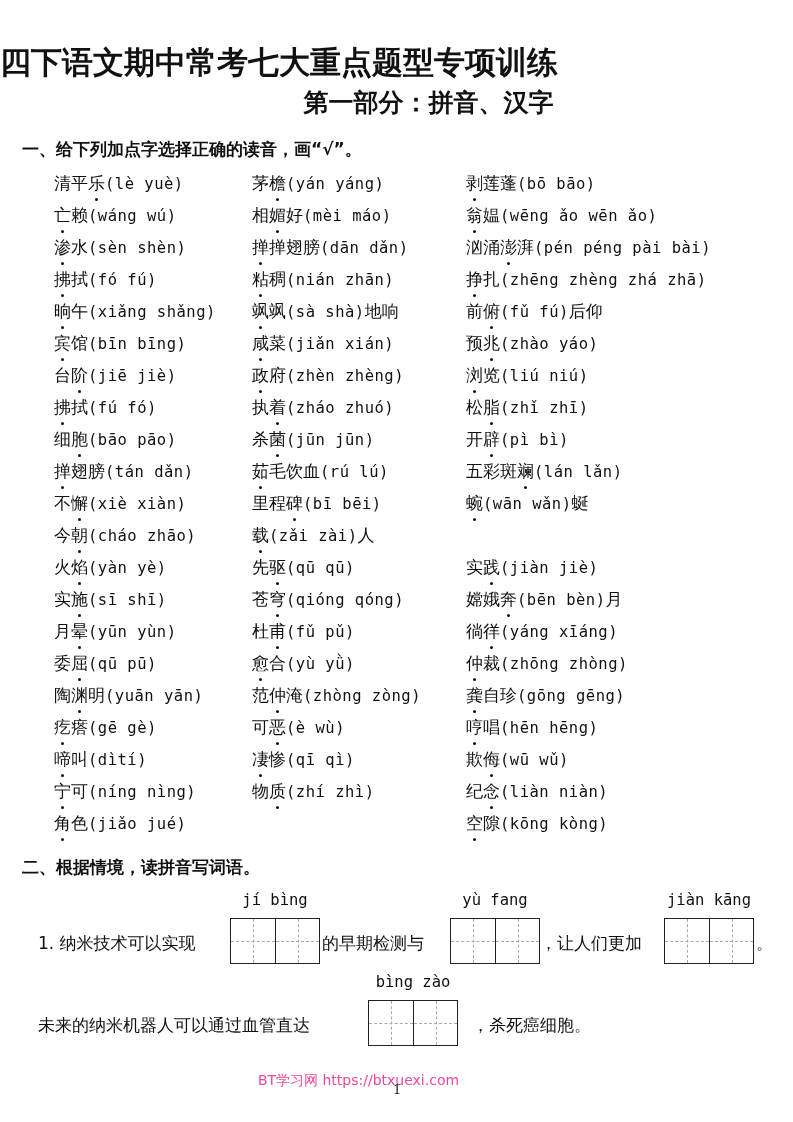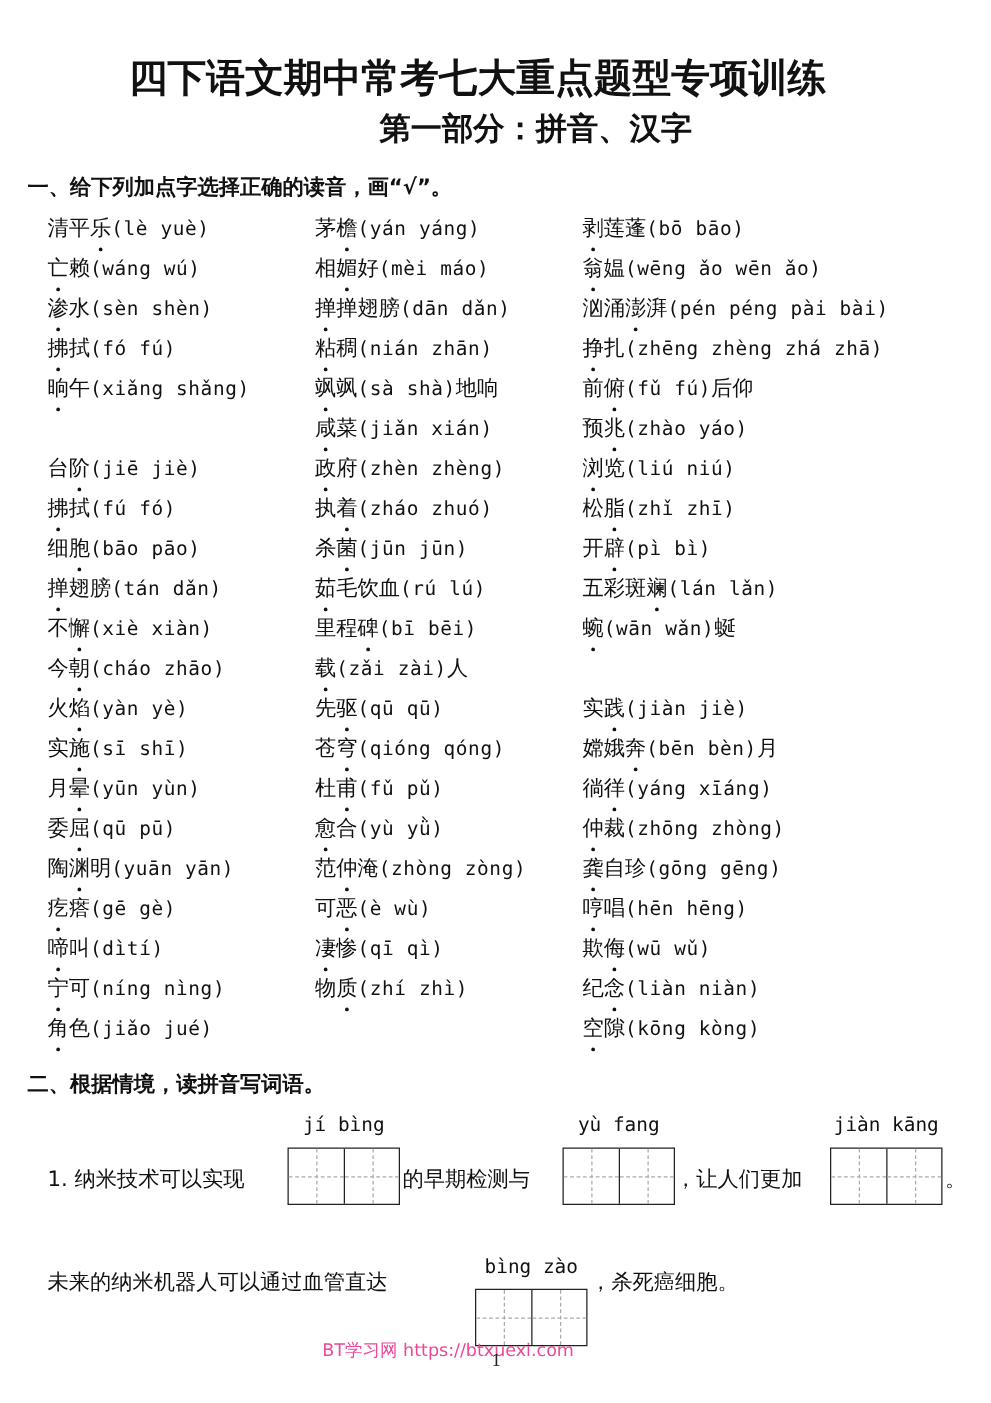--- a/index.html
+++ b/index.html
@@ -1,23 +1,23 @@
 <!DOCTYPE html>
 <html><head>
 <meta charset="utf-8">
 <style>
   html, body { margin: 0; padding: 0; background: #ffffff; }
   body { width: 793px; height: 1122px; position: relative; overflow: hidden; font-family: "DejaVu Sans", "Liberation Sans", sans-serif; color: #111; }
-  .title { position: absolute; top: 42px; left: 0; width: 764px; text-align: center; font-size: 31px; font-weight: bold; letter-spacing: 0px; font-family: "DejaVu Sans", sans-serif; }
+  .title { position: absolute; top: 42px; left: 0; width: 764px; text-align: left; font-size: 31px; font-weight: bold; letter-spacing: 0px; font-family: "DejaVu Sans", sans-serif; }
   .subtitle { position: absolute; top: 86px; left: 0; width: 793px; text-align: center; font-size: 25px; font-weight: bold; font-family: "DejaVu Sans", sans-serif; padding-left: 32px; }
   .section-heading { position: absolute; left: 22px; font-size: 17px; font-weight: bold; font-family: "DejaVu Sans", sans-serif; }
   .grid { position: absolute; top: 170px; left: 38px; width: 740px; }
   .row { position: relative; height: 32px; }
   .cell { position: absolute; top: 0; white-space: nowrap; font-size: 17px; line-height: 26px; font-family: "DejaVu Sans", sans-serif; }
-  .c0 { left: 0; } .c1 { left: 214px; } .c2 { left: 428px; }
+  .c0 { left: 16px; } .c1 { left: 214px; } .c2 { left: 428px; }
   .cell .py { font-family: "DejaVu Sans Mono", monospace; font-size: 15.5px; letter-spacing: 0.5px; }
   .dotted { position: relative; display: inline-block; }
   .dotted::after { content: ""; position: absolute; left: 50%; bottom: -5px; width: 3px; height: 3px; margin-left: -1.5px; border-radius: 50%; background: #111; }
   .box-wrap { position: absolute; }
   .box-py { position: absolute; top: -27px; left: 0; width: 100%; text-align: center; font-family: "DejaVu Sans Mono", monospace; font-size: 15.5px; white-space: nowrap; }
   .tianzi { display: flex; border: 1.2px solid #222; height: 44px; }
   .tz-cell { width: 44px; height: 44px; position: relative; box-sizing: border-box; }
   .tz-cell + .tz-cell { border-left: 1.2px solid #222; }
   .tz-cell::before { content: ""; position: absolute; left: 50%; top: 0; bottom: 0; border-left: 1px dashed #aaa; }
   .tz-cell::after { content: ""; position: absolute; top: 50%; left: 0; right: 0; border-top: 1px dashed #aaa; }
@@ -53,20 +53,21 @@
       <div class="cell c0"><span></span><span class="dotted">拂</span><span>拭</span><span class="py">(fó fú)</span><span></span></div>
       <div class="cell c1"><span></span><span class="dotted">粘</span><span>稠</span><span class="py">(nián zhān)</span><span></span></div>
       <div class="cell c2"><span></span><span class="dotted">挣</span><span>扎</span><span class="py">(zhēng zhèng  zhá zhā)</span><span></span></div>
     </div>
     <div class="row">
       <div class="cell c0"><span></span><span class="dotted">晌</span><span>午</span><span class="py">(xiǎng shǎng)</span><span></span></div>
       <div class="cell c1"><span></span><span class="dotted">飒</span><span>飒</span><span class="py">(sà shà)</span><span>地响</span></div>
       <div class="cell c2"><span>前</span><span class="dotted">俯</span><span></span><span class="py">(fǔ fú)</span><span>后仰</span></div>
     </div>
     <div class="row">
+      <div class="cell c0"><span></span><span class="dotted">宾</span><span>馆</span><span class="py">(bīn bīng)</span><span></span></div>
       <div class="cell c1"><span></span><span class="dotted">咸</span><span>菜</span><span class="py">(jiǎn xián)</span><span></span></div>
       <div class="cell c2"><span>预</span><span class="dotted">兆</span><span></span><span class="py">(zhào yáo)</span><span></span></div>
     </div>
     <div class="row">
       <div class="cell c0"><span>台</span><span class="dotted">阶</span><span></span><span class="py">(jiē jiè)</span><span></span></div>
       <div class="cell c1"><span></span><span class="dotted">政</span><span>府</span><span class="py">(zhèn zhèng)</span><span></span></div>
       <div class="cell c2"><span></span><span class="dotted">浏</span><span>览</span><span class="py">(liú niú)</span><span></span></div>
     </div>
     <div class="row">
       <div class="cell c0"><span></span><span class="dotted">拂</span><span>拭</span><span class="py">(fú fó)</span><span></span></div>
@@ -163,21 +164,21 @@
     <div class="tianzi">
         <div class="tz-cell"></div>
         <div class="tz-cell"></div>
       </div>
   </div>
   <span class="txt" style="left:756px; top:932px;">。</span>
 </div>
 
 <div>
   <span class="txt" style="left:38px; top:1014px;">未来的纳米机器人可以通过血管直达</span>
-  <div class="box-wrap" style="left:380px; top:1000px;margin-top:31px;">
+  <div class="box-wrap" style="left:368px; top:1000px;">
     <div class="box-py">bìng zào</div>
     <div class="tianzi">
         <div class="tz-cell"></div>
         <div class="tz-cell"></div>
       </div>
   </div>
   <span class="txt" style="left:472px; top:1014px;">，杀死癌细胞。</span>
 </div>
 
 <div class="footer">BT学习网 https://btxuexi.com</div>

